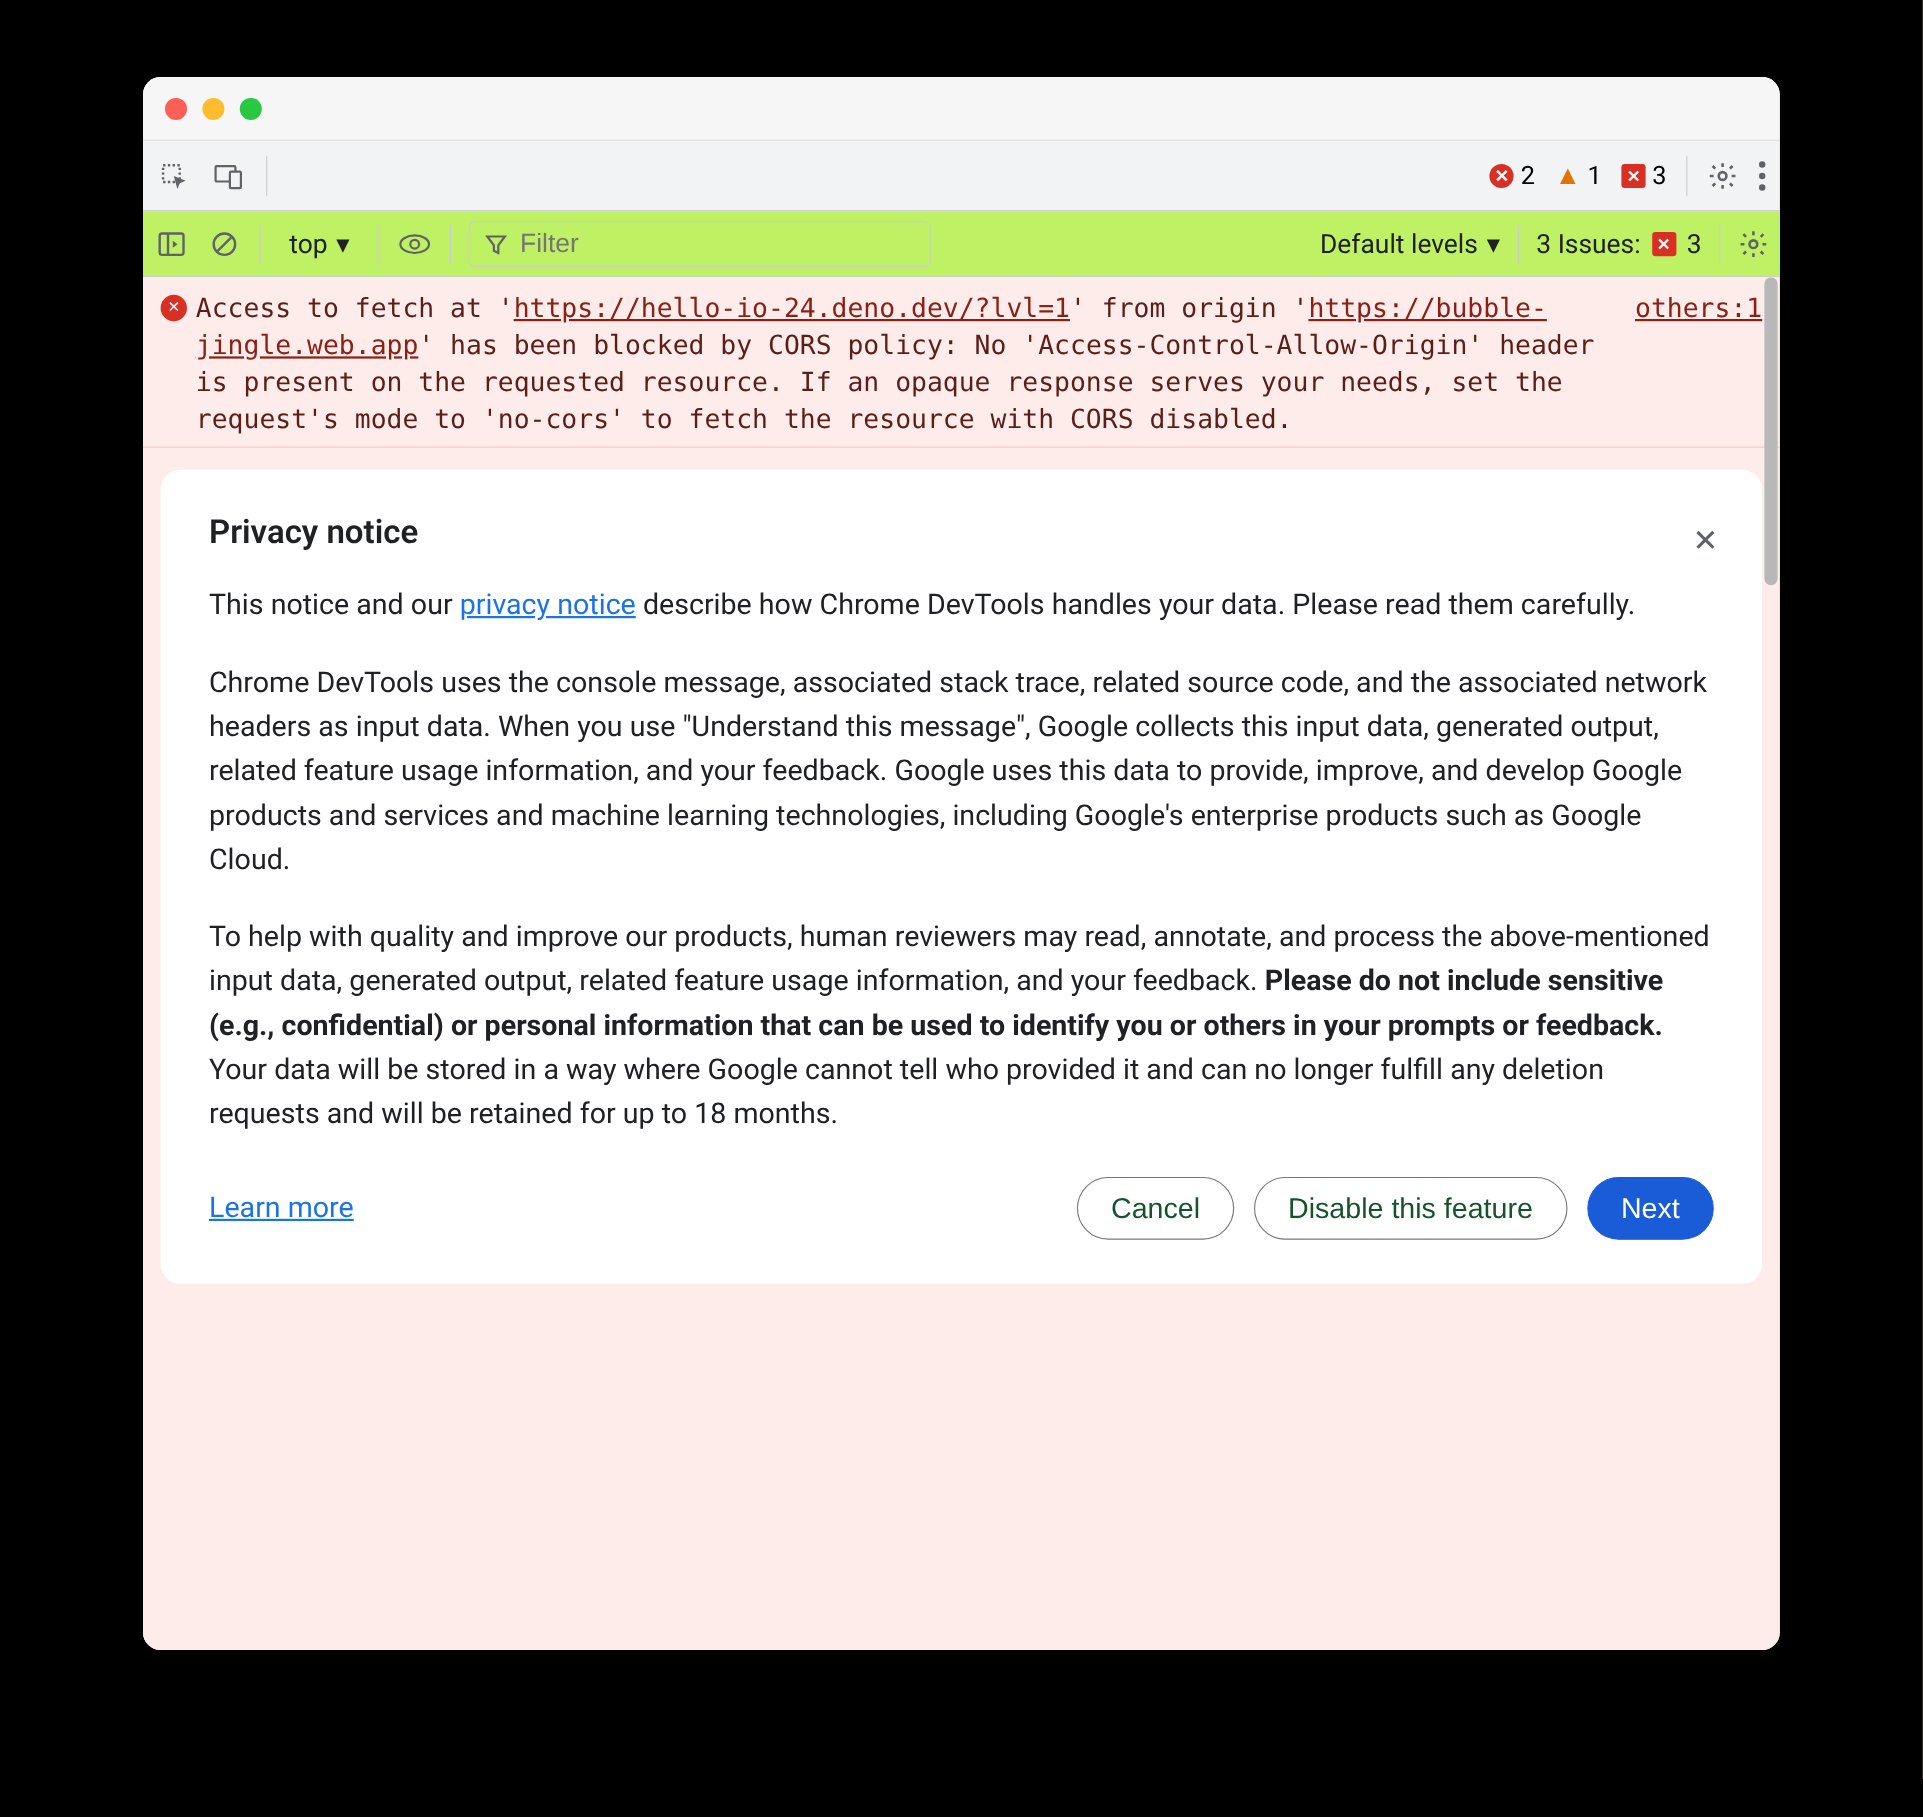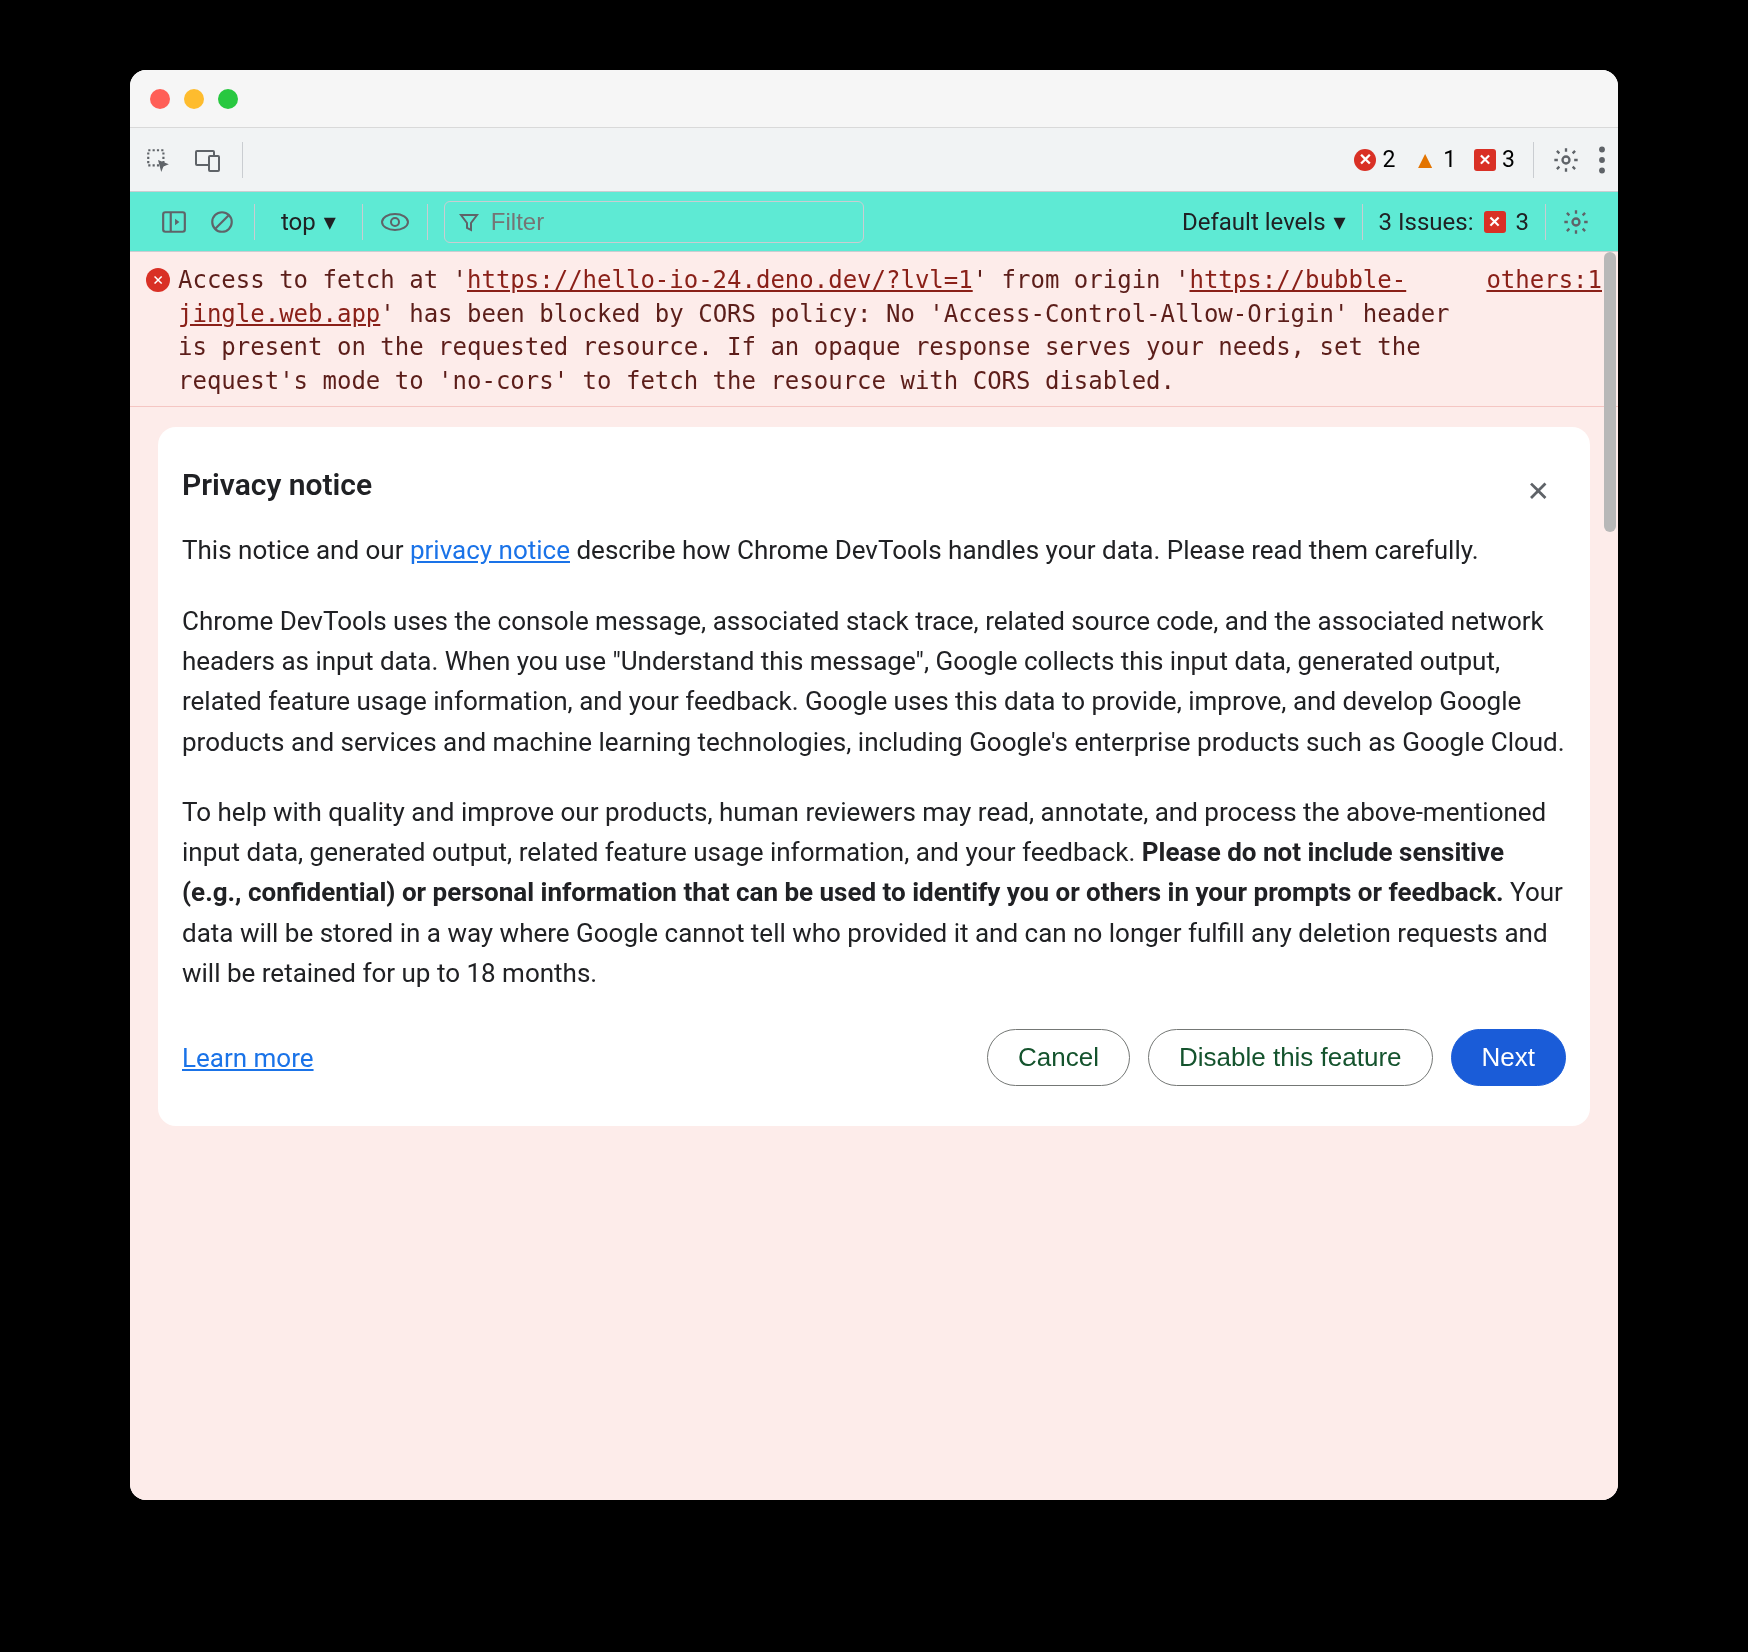--- a/index.html
+++ b/index.html
@@ -89,25 +89,25 @@
   .issue-sq {
     width: 22px; height: 22px; background: #d93025; color: #fff;
     display: inline-flex; align-items: center; justify-content: center;
     font-size: 15px; font-weight: bold; border-radius: 3px;
   }
   .divider { width: 1px; height: 36px; background: #cacdd1; }
   .gear, .kebab { color: #5f6368; cursor: pointer; }
 
   .toolbar {
     height: 60px;
-    background: #5eead4;
+    background: #bef264;
     border-bottom: 1px solid #cacdd1;
     display: flex;
     align-items: center;
-    padding: 0 28px;
+    padding: 0 10px;
     gap: 16px;
   }
   .context-select {
     display: flex; align-items: center; gap: 8px;
     font-size: 24px; color: #202124;
     padding: 4px 10px;
     cursor: pointer;
   }
   .filter-input {
     flex: 0 0 420px;
@@ -162,22 +162,22 @@
   .error-source {
     color: #8a2018;
     text-decoration: underline;
     margin-left: 24px;
     white-space: nowrap;
   }
 
   .notice-card {
     background: #fff;
     border-radius: 18px;
-    margin: 20px 28px;
-    padding: 40px 24px;
+    margin: 20px 16px;
+    padding: 40px 44px;
     position: relative;
   }
   .notice-title {
     font-size: 30px;
     font-weight: 600;
     color: #202124;
     margin-bottom: 28px;
   }
   .notice-close {
     position: absolute;

